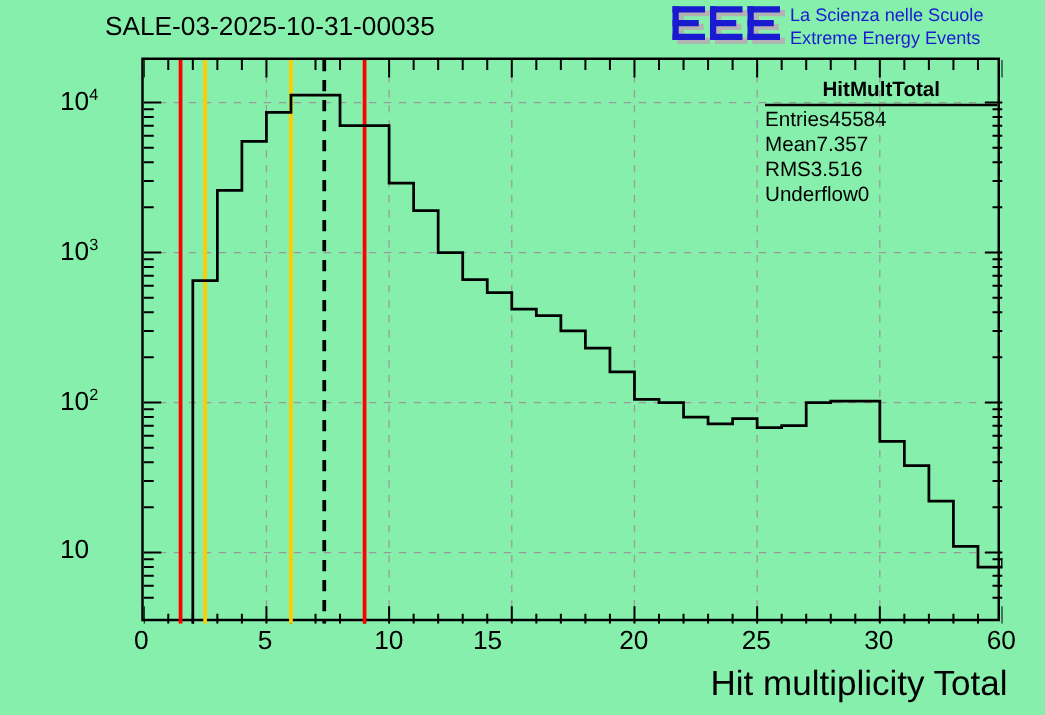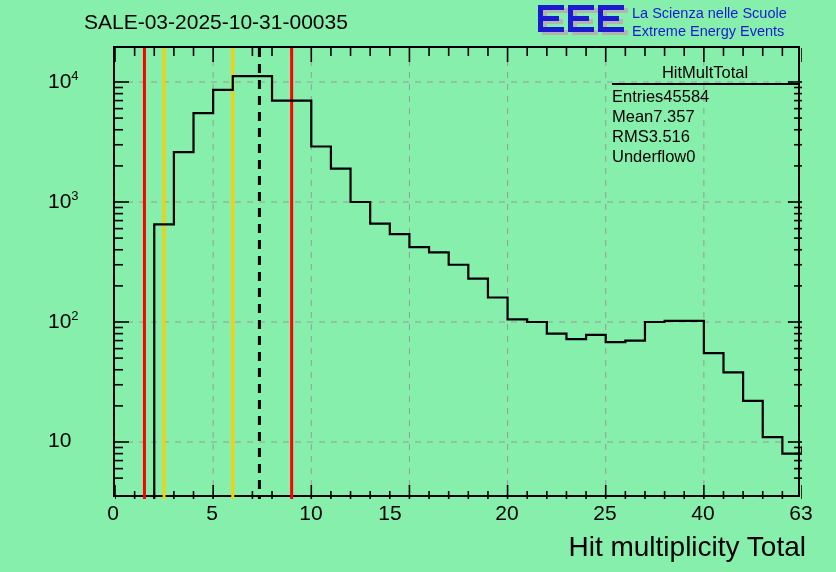--- a/index.html
+++ b/index.html
@@ -37,21 +37,21 @@
     right:30px; top:531px; font-size:28px; color:#000; white-space:nowrap;
   }
 
   
   #stats{
     left:612px; top:62px; width:186px;
     background:transparent; color:#000;
     font-size:16.5px; line-height:20px;
   }
   #stats .st-title{
-    text-align:center; border-bottom:2px solid #000; padding-bottom:1px; margin-bottom:1px;
+    text-align:center; border-bottom:2px solid #000; padding-bottom:1px; margin-bottom:1px;font-weight:bold;
   }
   #stats .st-row{display:flex;}
   #stats .st-row span{white-space:nowrap;}
 </style>
 </head>
 <body>
 
 <div id="root">
 
   <div class="abs" id="plot-title">SALE-03-2025-10-31-00035</div>
@@ -97,22 +97,22 @@
   <div class="ylab" style="left:48px; top:188px; width:58px;">10<sup>3</sup></div>
   <div class="ylab" style="left:48px; top:308px; width:58px;">10<sup>2</sup></div>
   <div class="ylab" style="left:48px; top:428px; width:58px;">10</div>
 
   <div class="xlab" style="left:93px;  top:501px; width:40px;">0</div>
   <div class="xlab" style="left:192px; top:501px; width:40px;">5</div>
   <div class="xlab" style="left:291px; top:501px; width:40px;">10</div>
   <div class="xlab" style="left:370px; top:501px; width:40px;">15</div>
   <div class="xlab" style="left:487px; top:501px; width:40px;">20</div>
   <div class="xlab" style="left:585px; top:501px; width:40px;">25</div>
-  <div class="xlab" style="left:683px; top:501px; width:40px;">40</div>
-  <div class="xlab" style="left:781px; top:501px; width:40px;">63</div>
+  <div class="xlab" style="left:683px; top:501px; width:40px;">30</div>
+  <div class="xlab" style="left:781px; top:501px; width:40px;">60</div>
 
   <div class="abs" id="xaxis-title">Hit multiplicity Total</div>
 
   <div class="abs" id="frame">
     <svg id="plotsvg" width="687" height="451">
       <g id="gridlines">
           <line x1="0" y1="394" x2="687" y2="394" stroke="#9a9a9a" stroke-width="1" stroke-dasharray="6,6"></line>
           <line x1="0" y1="274" x2="687" y2="274" stroke="#9a9a9a" stroke-width="1" stroke-dasharray="6,6"></line>
           <line x1="0" y1="154" x2="687" y2="154" stroke="#9a9a9a" stroke-width="1" stroke-dasharray="6,6"></line>
           <line x1="0" y1="34" x2="687" y2="34" stroke="#9a9a9a" stroke-width="1" stroke-dasharray="6,6"></line>

